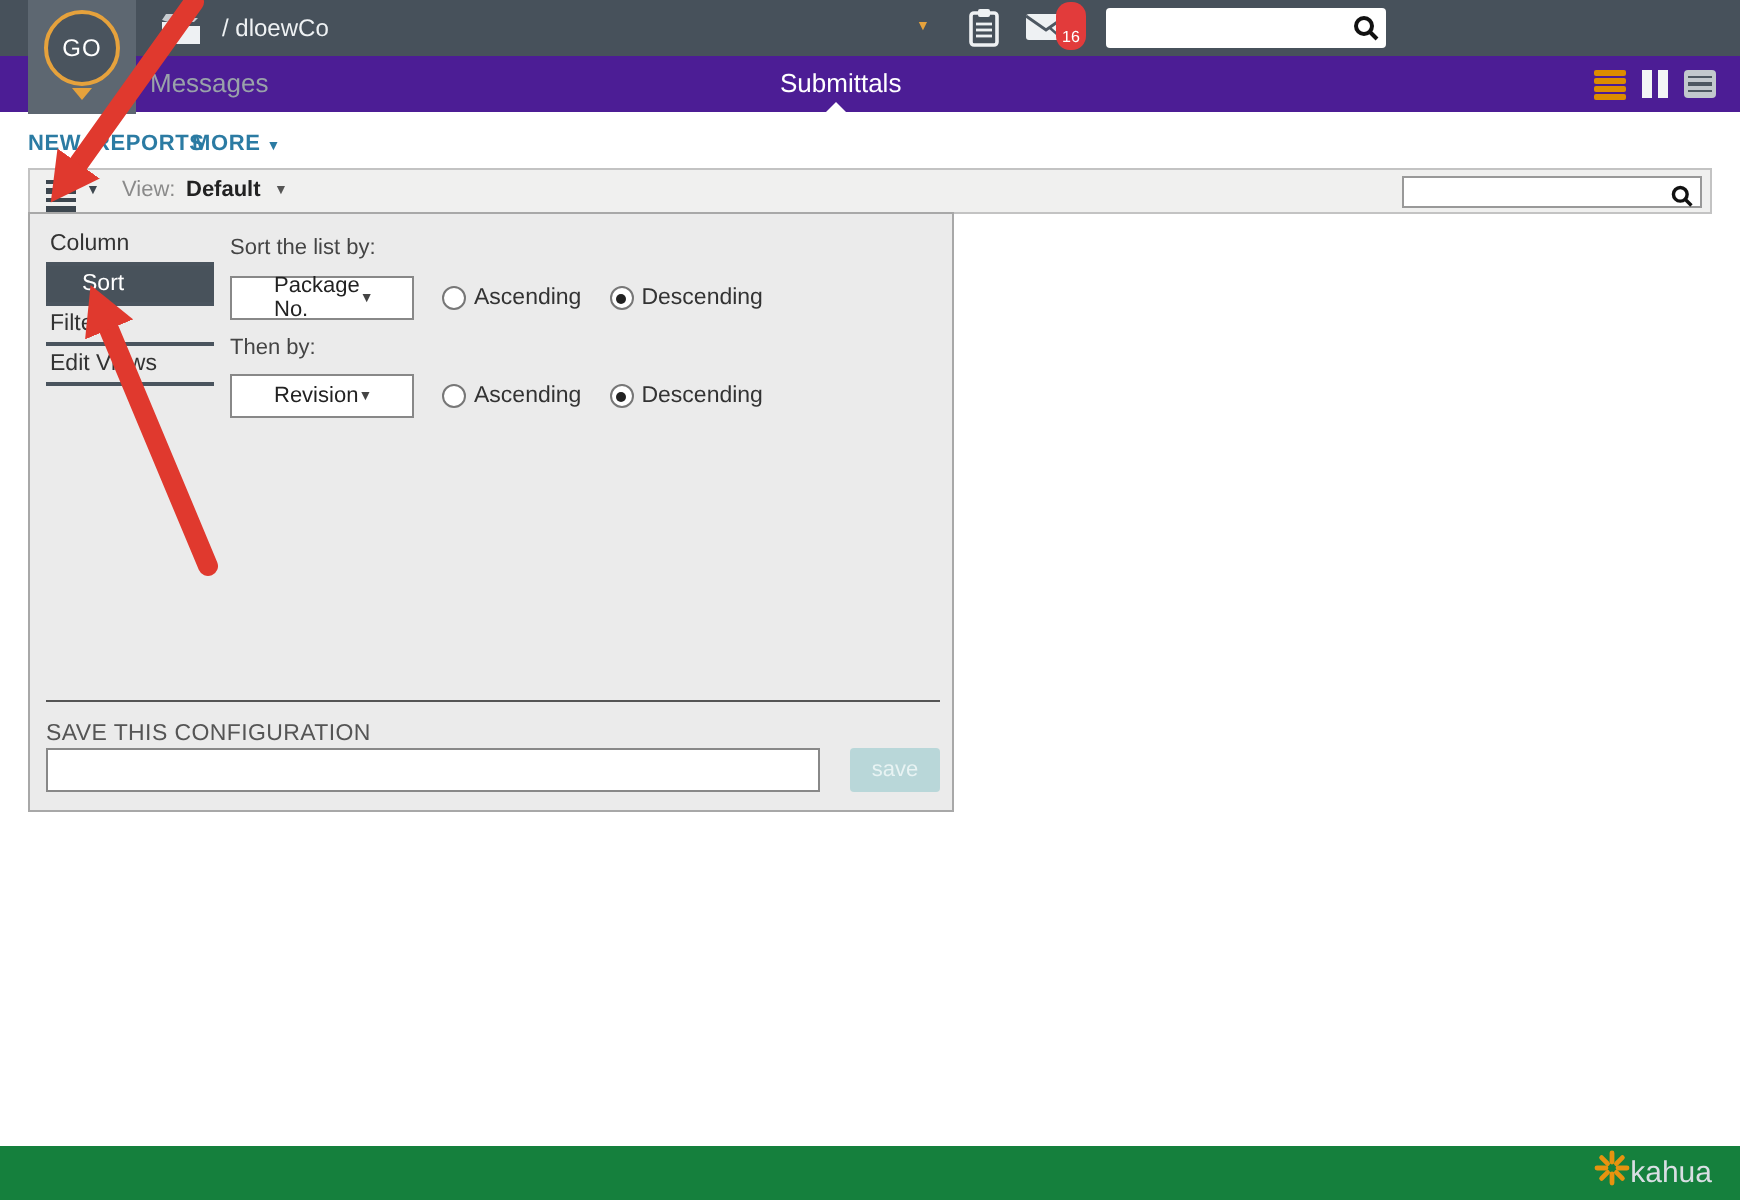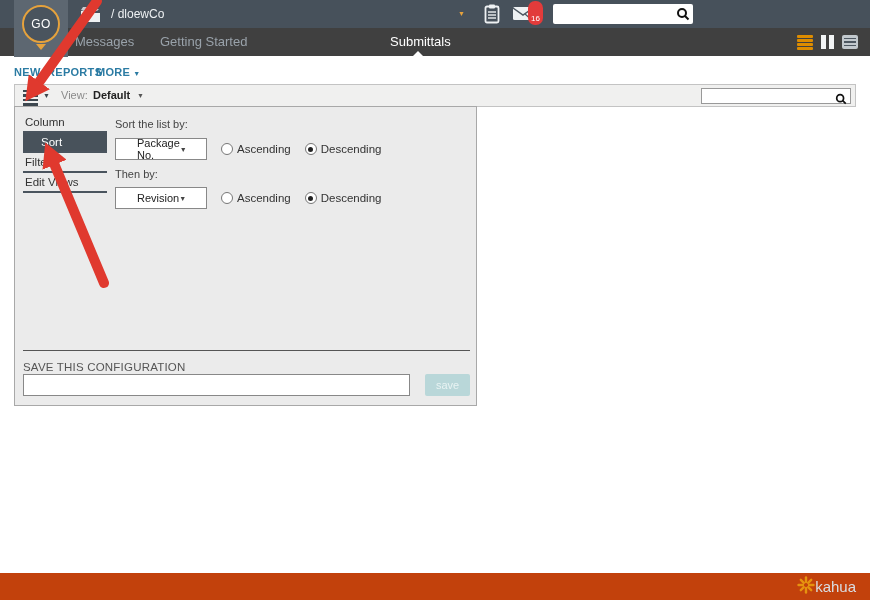--- a/index.html
+++ b/index.html
@@ -50,21 +50,21 @@
     font-size:11px; color:#222;
   }
   .top-search-mag { position:absolute; left:676px; top:7px; }
   .user-menu {
     position:absolute; right:14px; top:0; height:28px; display:flex;
     align-items:center; gap:6px; color:#eef1f3; font-size:12.5px;
   }
   
   .appbar {
     position:absolute; left:0; top:28px; width:870px; height:28px;
-    background:#404040;
+    background:#4c1d95;
   }
   .tab {
     position:absolute; top:0; height:28px; line-height:28px;
     color:#99a2aa; font-size:13px; cursor:default; white-space:nowrap;
   }
   .tab.active { color:#ffffff; }
   .tab-indicator {
     position:absolute; bottom:0; width:0; height:0;
     border-left:5px solid transparent; border-right:5px solid transparent;
     border-bottom:5px solid #ffffff;
@@ -139,21 +139,21 @@
     background:#fff; border:1px solid #888; font-size:11px; padding:0 5px; color:#222;
   }
   .save-btn {
     position:absolute; left:410px; top:267px; width:45px; height:22px;
     background:#b9d7d9; border:0; border-radius:2px; color:#e8f3f3;
     font-size:11px; cursor:pointer;
   }
   
   .footer {
     position:absolute; left:0; top:573px; width:870px; height:27px;
-    background:#c2410c; display:flex; align-items:center; justify-content:flex-end;
+    background:#15803d; display:flex; align-items:center; justify-content:flex-end;
     padding-right:14px; gap:0;
   }
   .brand-text { color:#d9dee3; font-size:15px; }
   
   .arrows { position:absolute; left:0; top:0; z-index:10; pointer-events:none; }
 </style>
 </head>
 <body>
 
 <div class="topbar">
@@ -191,21 +191,20 @@
   </span>
 </div>
 
 <div class="avatar-box">
   <div class="avatar-circle">GO</div>
   <div class="avatar-tri"></div>
 </div>
 
 <div class="appbar">
   <span class="tab" style="left:75px">Messages</span>
-  <span class="tab" style="left:160px">Getting Started</span>
   <span class="tab active" style="left:390px">Submittals</span>
   <span class="tab-indicator" style="left:413px"></span>
   <span class="appbar-icons">
     <span class="bars-orange">
         <i></i>
         <i></i>
         <i></i>
         <i></i>
       </span>
     <span class="pause-icon">

